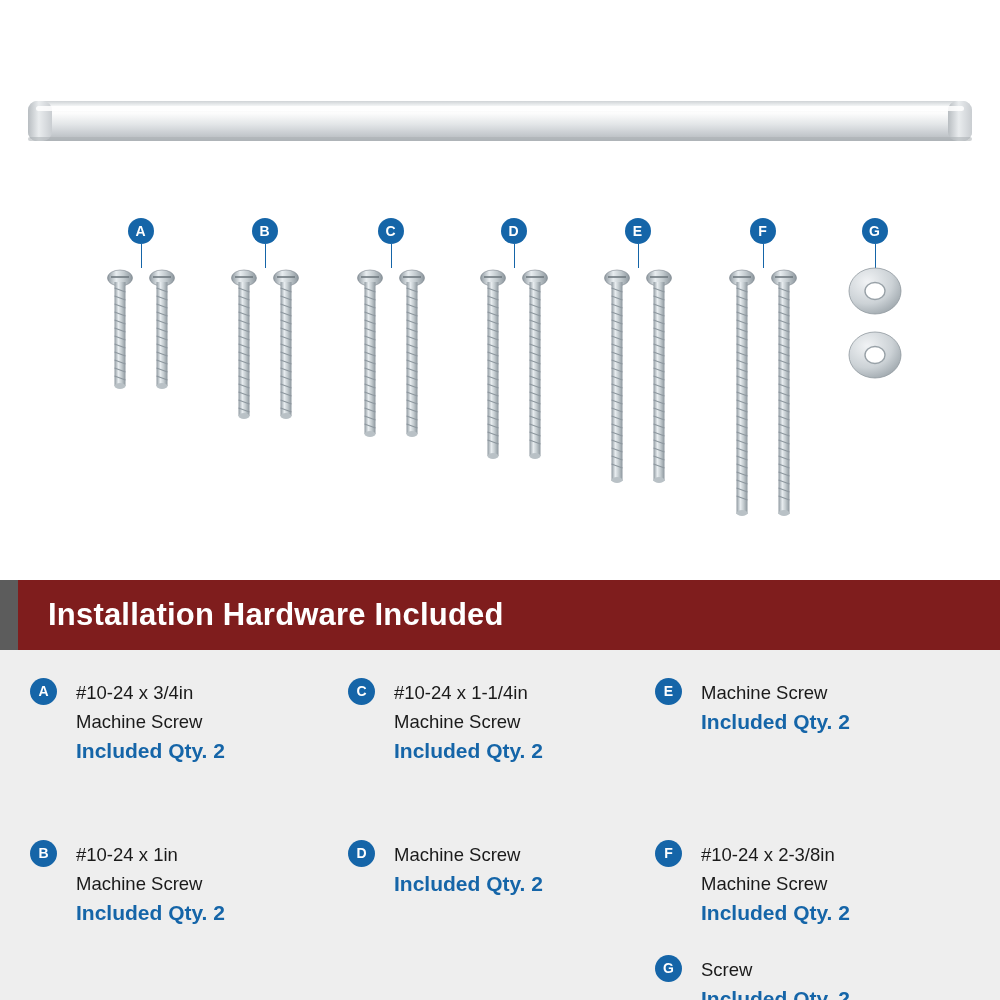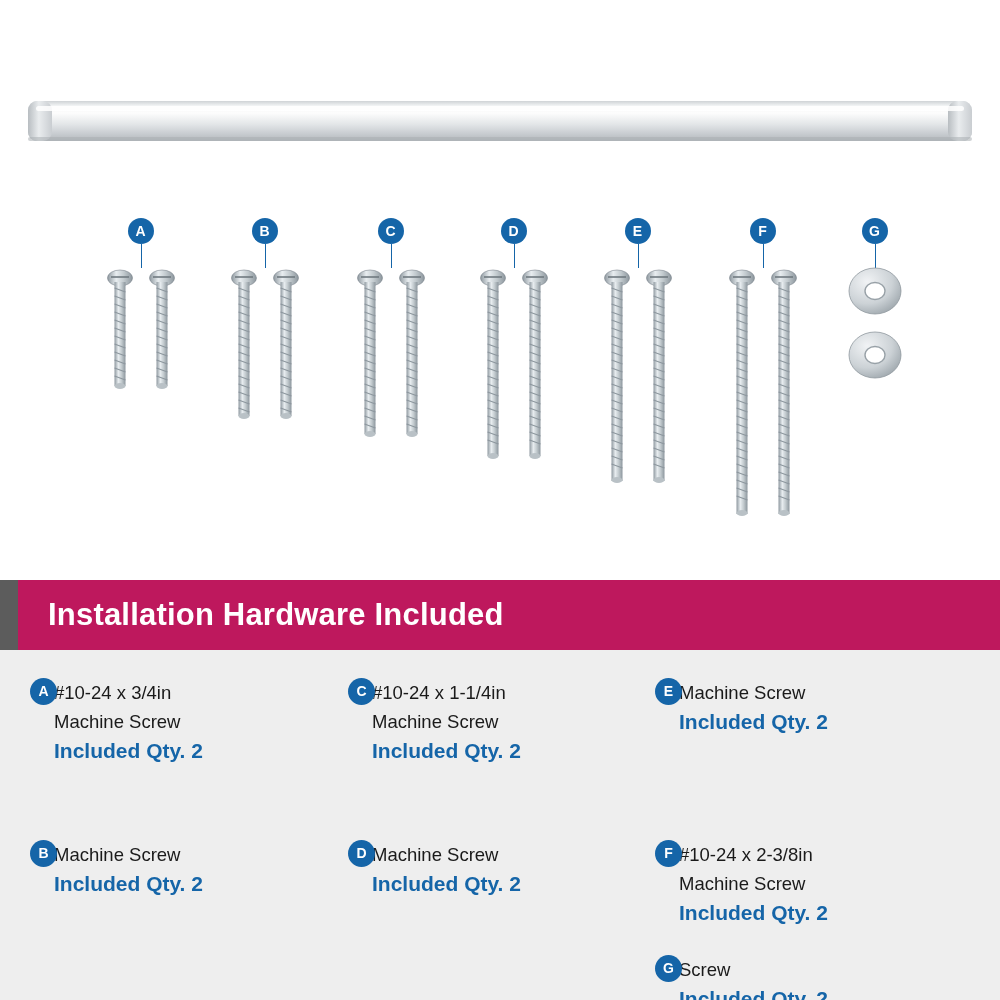--- a/index.html
+++ b/index.html
@@ -77,21 +77,21 @@
     position: absolute;
     left: 0;
     top: 580px;
     width: 1000px;
     height: 420px;
     background: #eeeeee;
   }
   #info-header {
     position: relative;
     height: 70px;
-    background: #be185d;
+    background: #7f1d1d;
   }
   #info-header .accent {
     position: absolute;
     left: 0; top: 0;
     width: 18px; height: 70px;
     background: #5c5c5c;
   }
   #info-title {
     position: absolute;
     left: 48px;
@@ -122,21 +122,21 @@
     height: 27px;
     border-radius: 50%;
     background: #1565a8;
     color: #fff;
     font-size: 14px;
     font-weight: bold;
     line-height: 27px;
     text-align: center;
   }
   .legend-text {
-    margin-left: 24px;
+    margin-left: 46px;
   }
   .legend-line {
     font-size: 18.5px;
     color: #1a1a1a;
     line-height: 29px;
     white-space: nowrap;
   }
   .legend-qty {
     font-size: 21px;
     color: #1565a8;
@@ -593,20 +593,21 @@
       <div class="legend-text">
         <div class="legend-line">#10-24 x 3/4in</div>
         <div class="legend-line">Machine Screw</div>
         <div class="legend-qty">Included Qty. 2</div>
       </div>
     </div>
 
     <div class="legend-item" style="left:30px; top:190px;">
       <div class="legend-badge">B</div>
       <div class="legend-text">
+        <div class="legend-line">#10-24 x 1in</div>
         <div class="legend-line">Machine Screw</div>
         <div class="legend-qty">Included Qty. 2</div>
       </div>
     </div>
 
     <div class="legend-item" style="left:348px; top:28px;">
       <div class="legend-badge">C</div>
       <div class="legend-text">
         <div class="legend-line">#10-24 x 1-1/4in</div>
         <div class="legend-line">Machine Screw</div>

